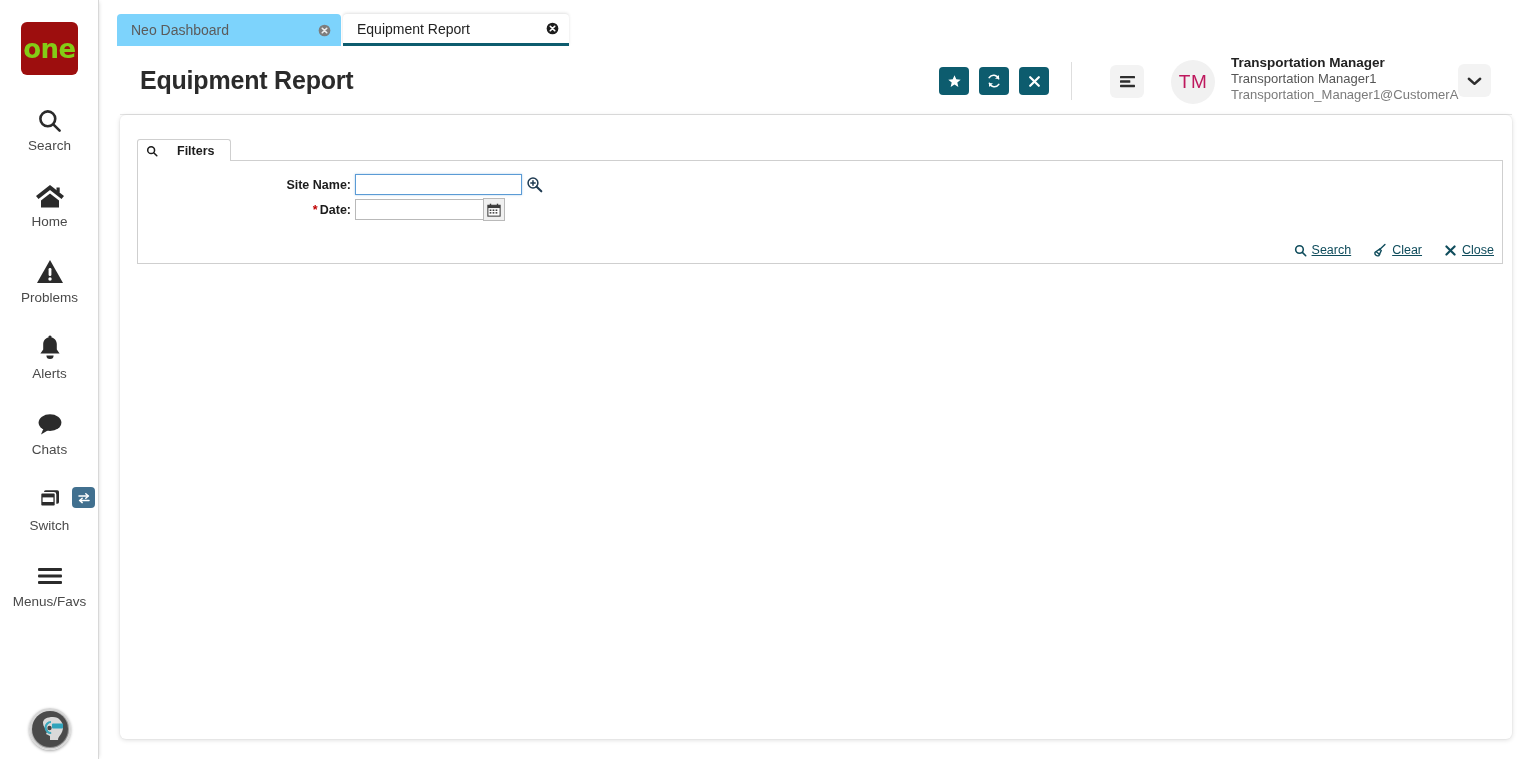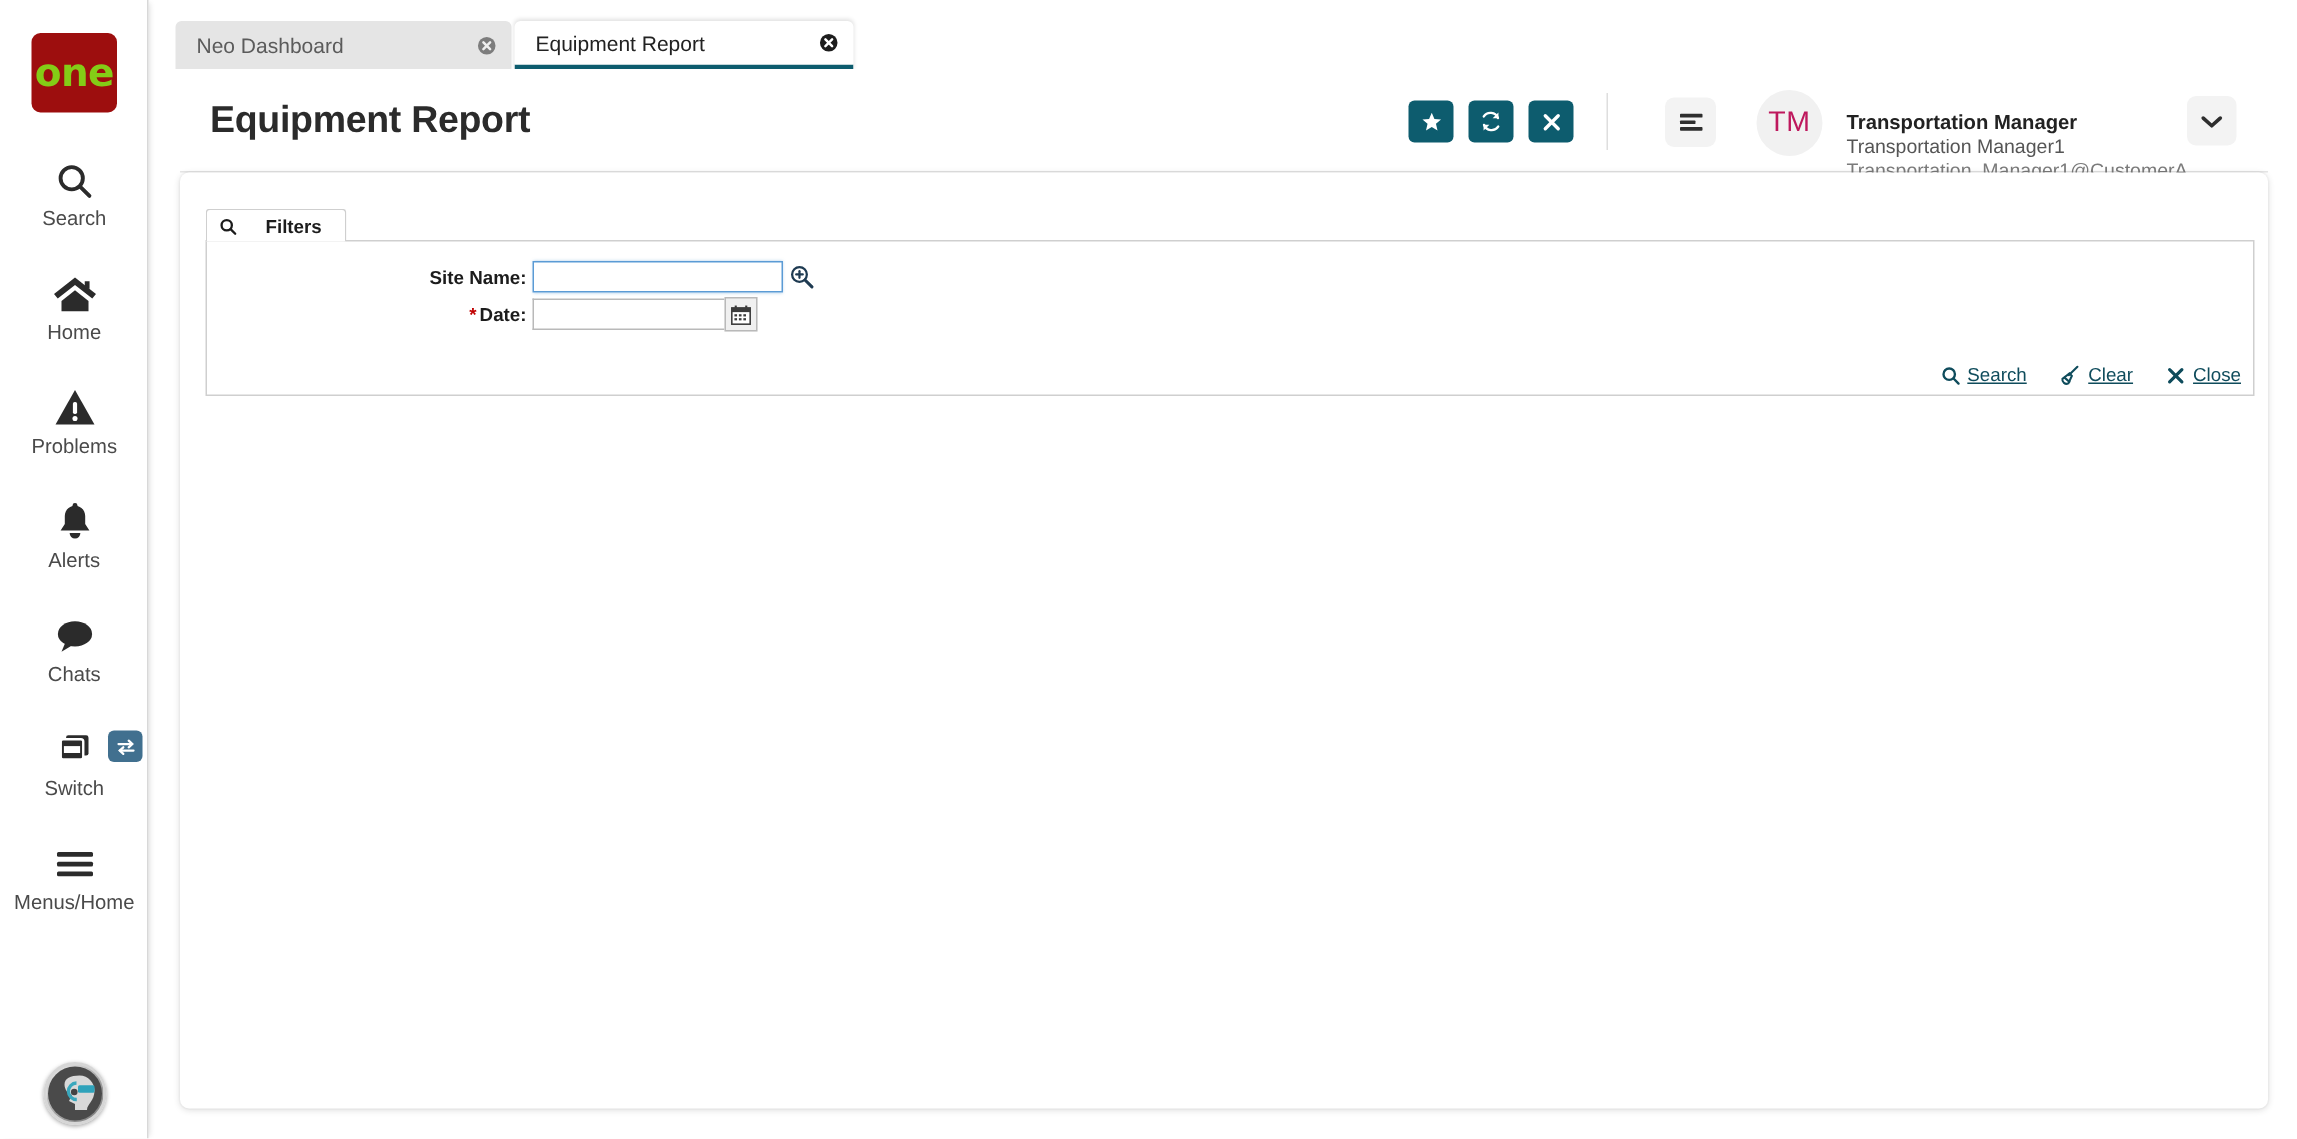--- a/index.html
+++ b/index.html
@@ -86,21 +86,21 @@
     height: 32px;
     display: flex; align-items: center;
     padding: 0 10px 0 14px;
     font-size: 14px;
     cursor: pointer;
     border-top-left-radius: 4px;
     border-top-right-radius: 4px;
   }
   .tab.inactive {
     left: 18px; width: 224px;
-    background: #e5e5e5;
+    background: #7dd3fc;
     color: #5b5b5b;
   }
   .tab.active {
     left: 244px; width: 226px;
     background: #ffffff;
     color: #222222;
     border-bottom: 3px solid #0d5c6e;
     box-shadow: 0 -1px 3px rgba(0,0,0,.12);
   }
   .tab-label { flex: 1; white-space: nowrap; overflow: hidden; text-overflow: ellipsis; }
@@ -153,21 +153,21 @@
   #avatar {
     position: absolute; left: 1051px; top: 14px;
     width: 44px; height: 44px;
     border-radius: 50%;
     background: #f1f1f1;
     display: flex; align-items: center; justify-content: center;
     font-size: 19px;
     color: #be185d;
     letter-spacing: .5px;
   }
-  #userinfo { position: absolute; left: 1111px; top: 8px; margin-top: 19px; }
+  #userinfo { position: absolute; left: 1111px; top: 8px; }
   #user-role { font-size: 13.5px; font-weight: bold; color: #222222; line-height: 17px; }
   #user-name { font-size: 13px; color: #555555; line-height: 16px; }
   #user-email { font-size: 13px; color: #7b7b7b; line-height: 16px; }
   #hdr-chevron {
     position: absolute; left: 1338px; top: 18px;
     width: 33px; height: 33px;
     background: #f3f3f3;
     border-radius: 6px;
     display: flex; align-items: center; justify-content: center;
     cursor: pointer;
@@ -357,21 +357,21 @@
     </div>
 
     <div class="nav-item" style="top:561px">
       <div class="nav-icon">
         <svg width="28" height="22" viewBox="0 0 28 22">
           <rect x="2" y="3" width="24" height="3.1" rx="1" fill="#2b2b2b"></rect>
           <rect x="2" y="9.5" width="24" height="3.1" rx="1" fill="#2b2b2b"></rect>
           <rect x="2" y="16" width="24" height="3.1" rx="1" fill="#2b2b2b"></rect>
         </svg>
       </div>
-      <div class="nav-label">Menus/Home</div>
+      <div class="nav-label">Menus/Favs</div>
     </div>
 
     <div class="ai-orb">
       <svg width="38" height="38" viewBox="0 0 38 38">
         <circle cx="19" cy="19" r="18" fill="#4a4a4a"></circle>
         <path d="M22 7 c6 0 10 5 10 10 c0 7 -5 9 -5 13 l-8 0 l0 -4 l-4 -2 l2 -4 c-3 -1 -5 -4 -5 -7 c0 -4 4 -6 10 -6 z" fill="#d9d9d9"></path>
         <path d="M20 12 a5.5 5.5 0 1 0 0.2 11" fill="none" stroke="#3aa8bd" stroke-width="2.2"></path>
         <rect x="21" y="13.5" width="11" height="5" rx="1" fill="#2fa3bb"></rect>
         <circle cx="18.5" cy="18" r="2.2" fill="#444"></circle>
       </svg>

